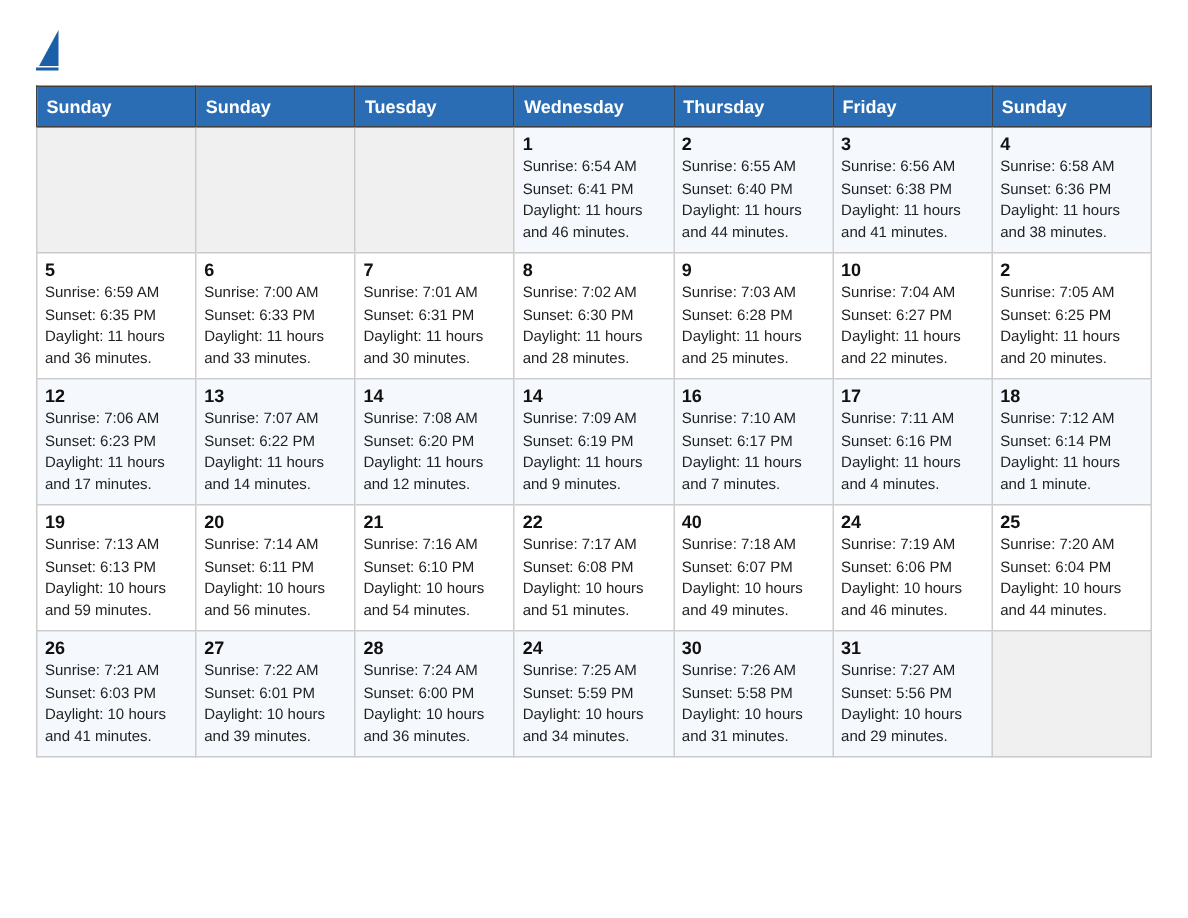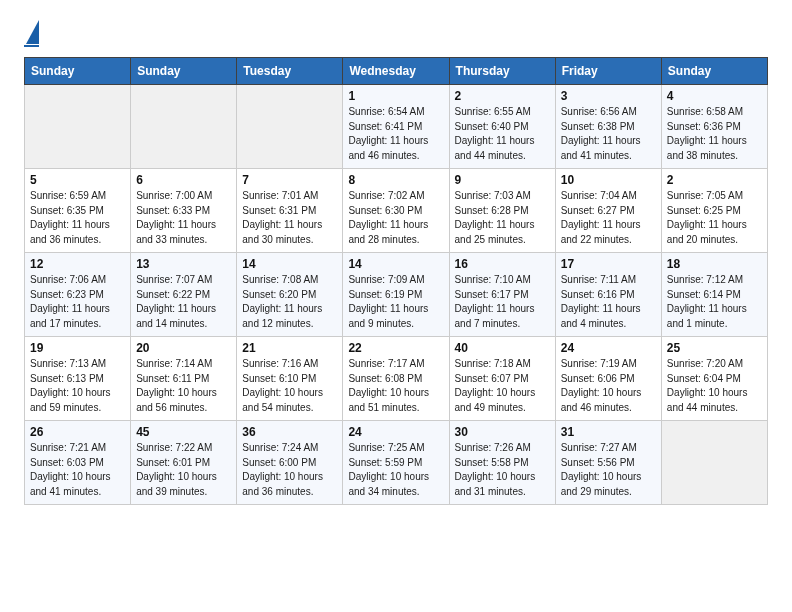--- a/index.html
+++ b/index.html
@@ -233,25 +233,25 @@
           <div class="day-number">25</div>
           <div class="day-info">Sunrise: 7:20 AM<br>Sunset: 6:04 PM<br>Daylight: 10 hours<br>and 44 minutes.</div>
         </td>
       </tr>
       <tr>
         <td>
           <div class="day-number">26</div>
           <div class="day-info">Sunrise: 7:21 AM<br>Sunset: 6:03 PM<br>Daylight: 10 hours<br>and 41 minutes.</div>
         </td>
         <td>
-          <div class="day-number">45</div>
+          <div class="day-number">27</div>
           <div class="day-info">Sunrise: 7:22 AM<br>Sunset: 6:01 PM<br>Daylight: 10 hours<br>and 39 minutes.</div>
         </td>
         <td>
-          <div class="day-number">36</div>
+          <div class="day-number">28</div>
           <div class="day-info">Sunrise: 7:24 AM<br>Sunset: 6:00 PM<br>Daylight: 10 hours<br>and 36 minutes.</div>
         </td>
         <td>
           <div class="day-number">24</div>
           <div class="day-info">Sunrise: 7:25 AM<br>Sunset: 5:59 PM<br>Daylight: 10 hours<br>and 34 minutes.</div>
         </td>
         <td>
           <div class="day-number">30</div>
           <div class="day-info">Sunrise: 7:26 AM<br>Sunset: 5:58 PM<br>Daylight: 10 hours<br>and 31 minutes.</div>
         </td>

